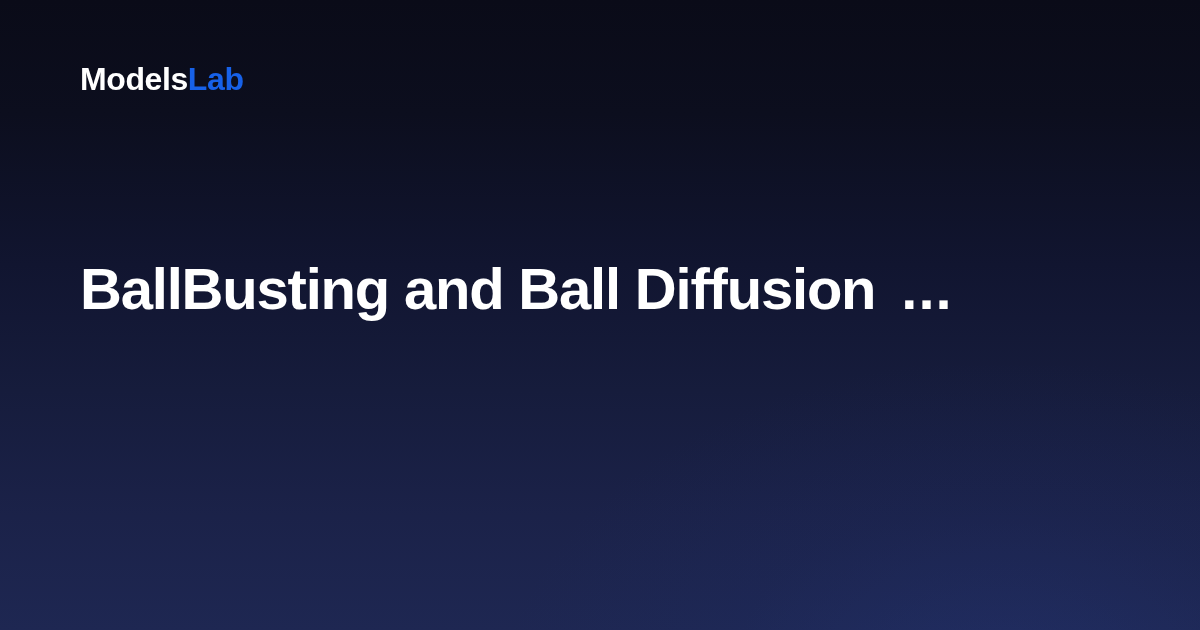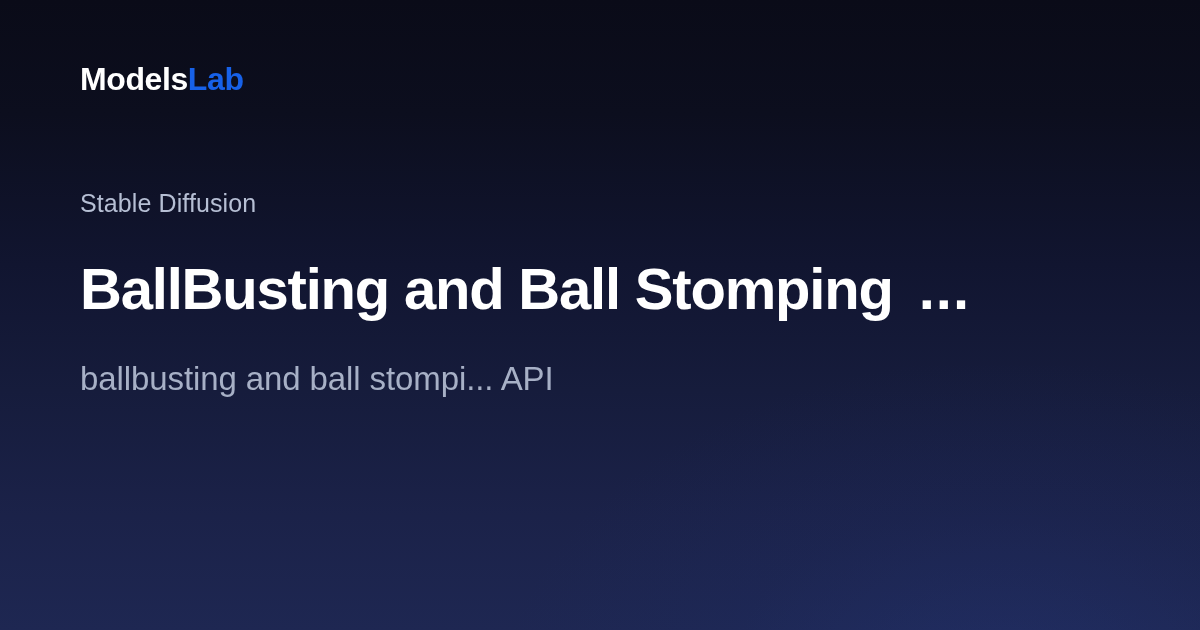--- a/index.html
+++ b/index.html
@@ -117,22 +117,20 @@
 <body>
 
 <div class="og-card">
 
   <div class="glow"></div>
 
   <div class="content">
 
     <div class="brand"><span class="brand-models">Models</span><span class="brand-lab">Lab</span></div>
 
-    <div class="eyebrow">Stable Diffusion</div>
 
-    <div class="title"><span>BallBusting and Ball Stomping</span><span class="title-ellipsis">...</span></div>
+    <div class="title"><span>BallBusting and Ball Diffusion</span><span class="title-ellipsis">...</span></div>
 
     <div class="description">
-      <span class="desc-line">ballbusting and ball stompi... API</span>
     </div>
 
   </div>
 </div>
 
 </body></html>

